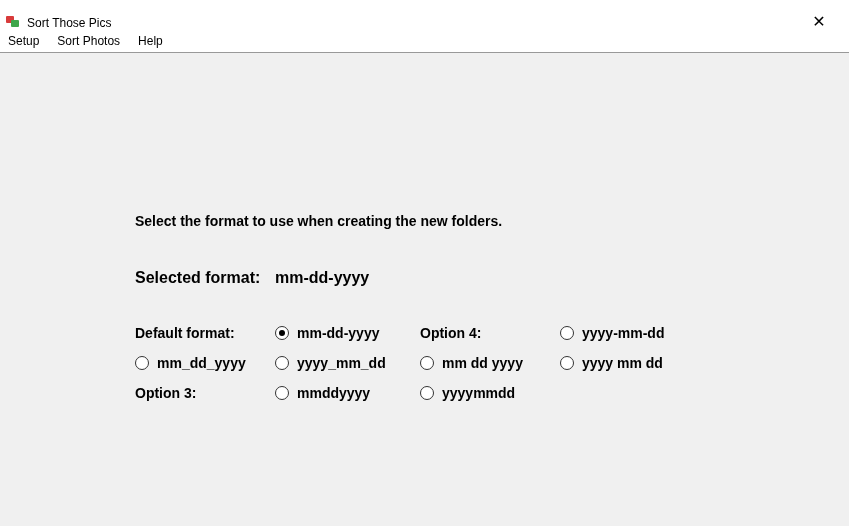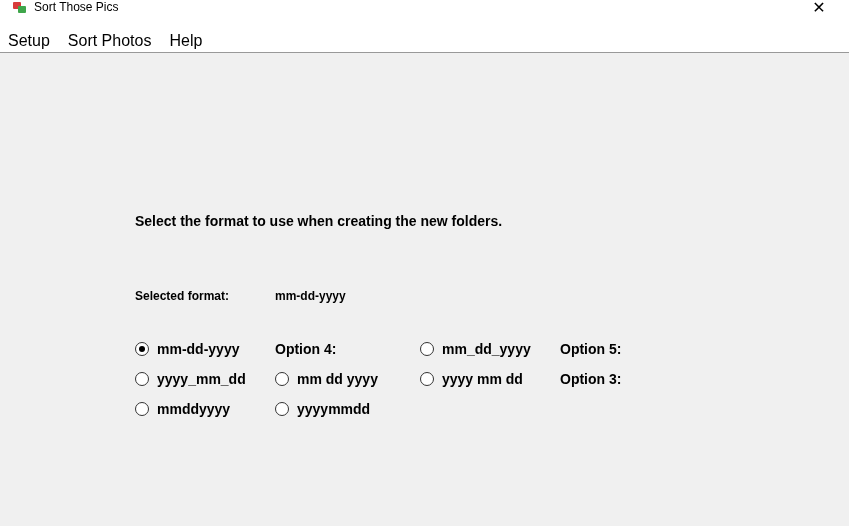--- a/index.html
+++ b/index.html
@@ -7,23 +7,23 @@
     margin: 0; padding: 0;
     width: 849px; height: 526px;
     font-family: Arial, Helvetica, sans-serif;
     font-size: 13px;
     background: #fff;
     color: #000;
     overflow: hidden;
   }
   .titlebar {
     display: flex;
-    align-items: flex-start;
+    align-items: flex-end;
     height: 30px;
-    padding: 0 10px 0 12px;
+    padding: 0 10px 0 5px;
     background: #fff;
   }
   .titlebar .icon {
     width: 16px; height: 16px;
     margin-right: 6px;
     display: flex; align-items: center; justify-content: center;
   }
   .titlebar .title {
     flex: 1;
     font-size: 12px;
@@ -36,21 +36,21 @@
     font-family: Arial, sans-serif;
     line-height: 16px;
     cursor: default;
   }
   .menubar {
     display: flex;
     align-items: center;
     height: 22px;
     padding: 0 8px;
     background: #fff;
-    font-size: 16px;
+    font-size: 12px;
     gap: 18px;
   }
   .menubar .menu-item {
     cursor: default;
   }
   .divider {
     height: 1px;
     background: #999;
   }
   .content {
@@ -61,26 +61,26 @@
   }
   .panel {
     position: absolute;
     left: 135px;
     top: 160px;
     width: 600px;
   }
   .instr {
     font-weight: bold;
     font-size: 14px;
-    margin-bottom: 60px;
+    margin-bottom: 40px;
   }
   .selrow {
     display: flex;
     font-weight: bold;
-    font-size: 12px;
+    font-size: 16px;
     margin-bottom: 38px;
   }
   .selrow .lab { width: 140px; }
   .selrow .val { }
   .grid {
     display: grid;
     grid-template-columns: 140px 145px 140px 165px;
     row-gap: 14px;
     font-size: 14px;
     font-weight: bold;
@@ -140,31 +140,35 @@
 
     <div class="instr">Select the format to use when creating the new folders.</div>
 
     <div class="selrow">
       <span class="lab">Selected format:</span>
       <span class="val">mm-dd-yyyy</span>
     </div>
 
     <div class="grid">
 
+      <span>Default format:</span>
       <span class="optcell">
         <span class="radio selected"></span>
         <span class="optlabel">mm-dd-yyyy</span>
       </span>
       <span>Option 4:</span>
+      <span class="optcell">
+        <span class="radio"></span>
+        <span class="optlabel">yyyy-mm-dd</span>
+      </span>
 
       <span class="optcell">
         <span class="radio"></span>
         <span class="optlabel">mm_dd_yyyy</span>
       </span>
-      <span>Option 5:</span>
       <span class="optcell">
         <span class="radio"></span>
         <span class="optlabel">yyyy_mm_dd</span>
       </span>
 
       <span class="optcell">
         <span class="radio"></span>
         <span class="optlabel">mm dd yyyy</span>
       </span>
       <span class="optcell">

